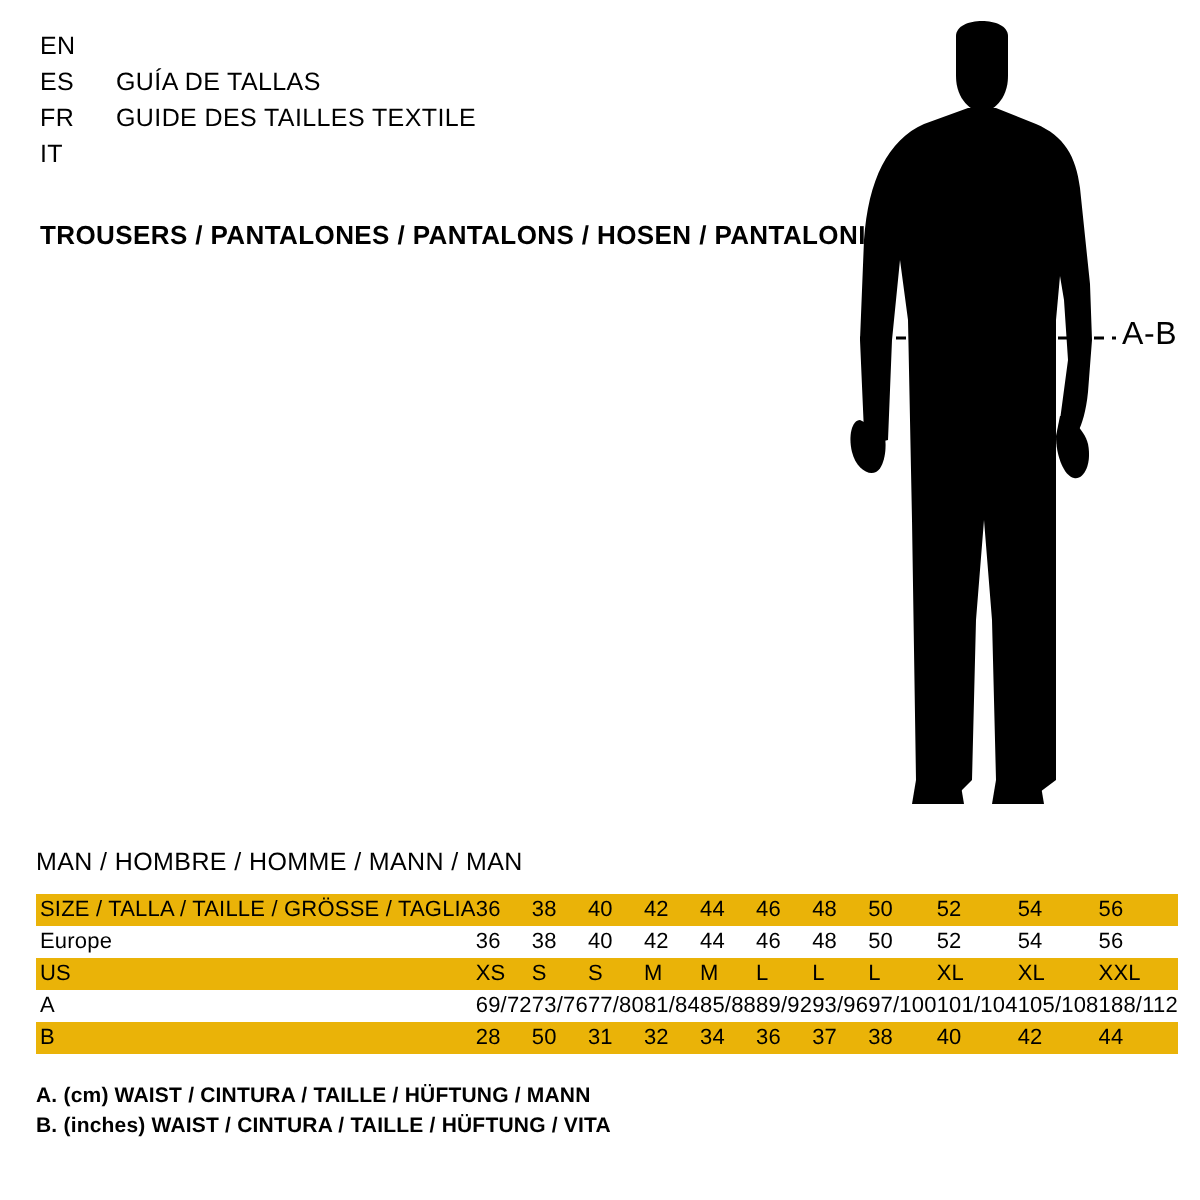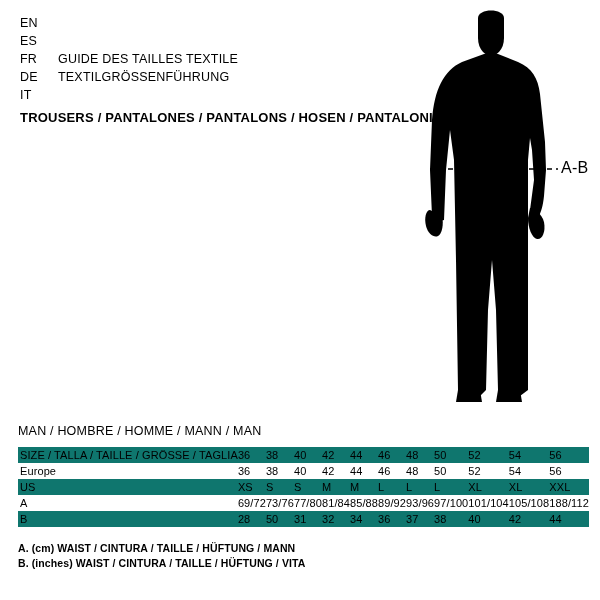--- a/index.html
+++ b/index.html
@@ -91,21 +91,21 @@
     font-size: 11px;
     letter-spacing: 0.1px;
   }
   table.size-table td, table.size-table th {
     text-align: left;
     padding: 2px 0 2px 0;
     font-weight: normal;
     white-space: nowrap;
   }
   table.size-table tr.shaded {
-    background: #0f766e;
+    background: #eab308;
   }
   table.size-table td.label-col,
   table.size-table th.label-col {
     width: 92px;
     padding-left: 2px;
   }
   table.size-table td.val,
   table.size-table th.val {
     width: 43px;
   }
@@ -123,28 +123,25 @@
 <body>
 
 <div class="page">
 
   <div class="lang-block">
     <div class="lang-row">
       <span class="lang-code">EN</span>
     </div>
     <div class="lang-row">
       <span class="lang-code">ES</span>
+      <span class="lang-text">GUÍA DE TALLAS</span>
     </div>
     <div class="lang-row">
       <span class="lang-code">FR</span>
       <span class="lang-text">GUIDE DES TAILLES TEXTILE</span>
-    </div>
-    <div class="lang-row">
-      <span class="lang-code">DE</span>
-      <span class="lang-text">TEXTILGRÖSSENFÜHRUNG</span>
     </div>
     <div class="lang-row">
       <span class="lang-code">IT</span>
     </div>
   </div>
 
   <div class="section-title">TROUSERS / PANTALONES / PANTALONS / HOSEN / PANTALONI</div>
 
   <div class="figure">
     <svg width="200" height="400" viewBox="0 0 200 400" xmlns="http://www.w3.org/2000/svg">

